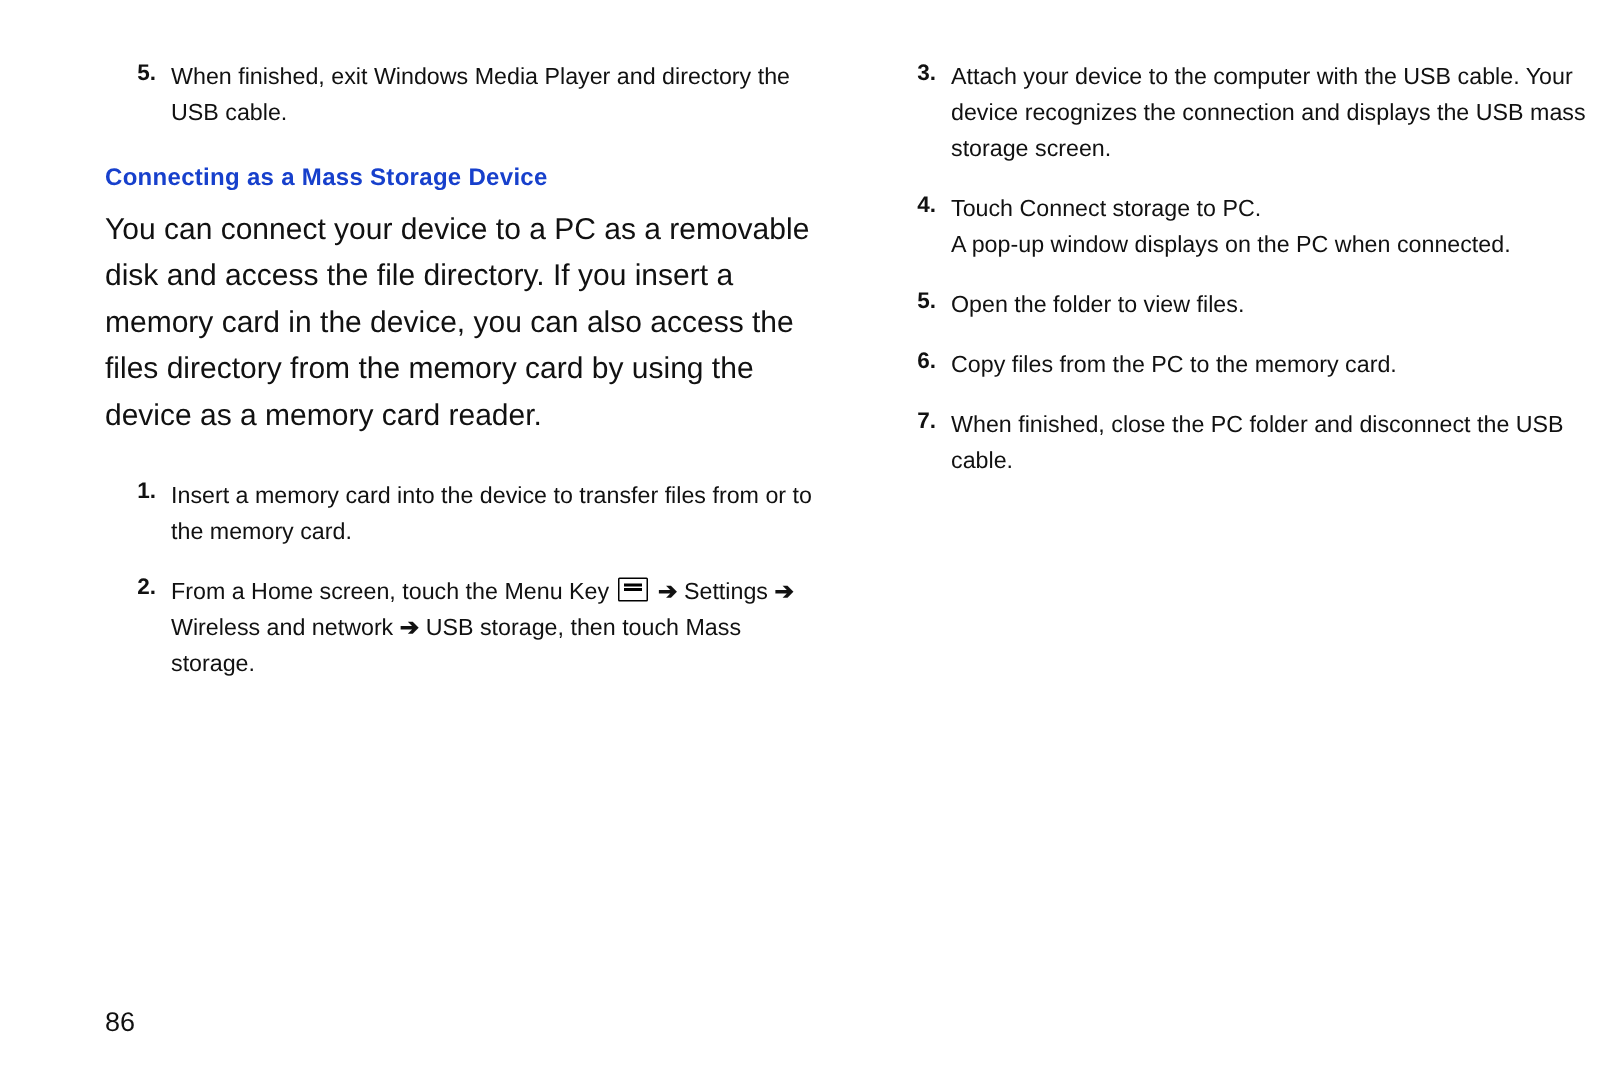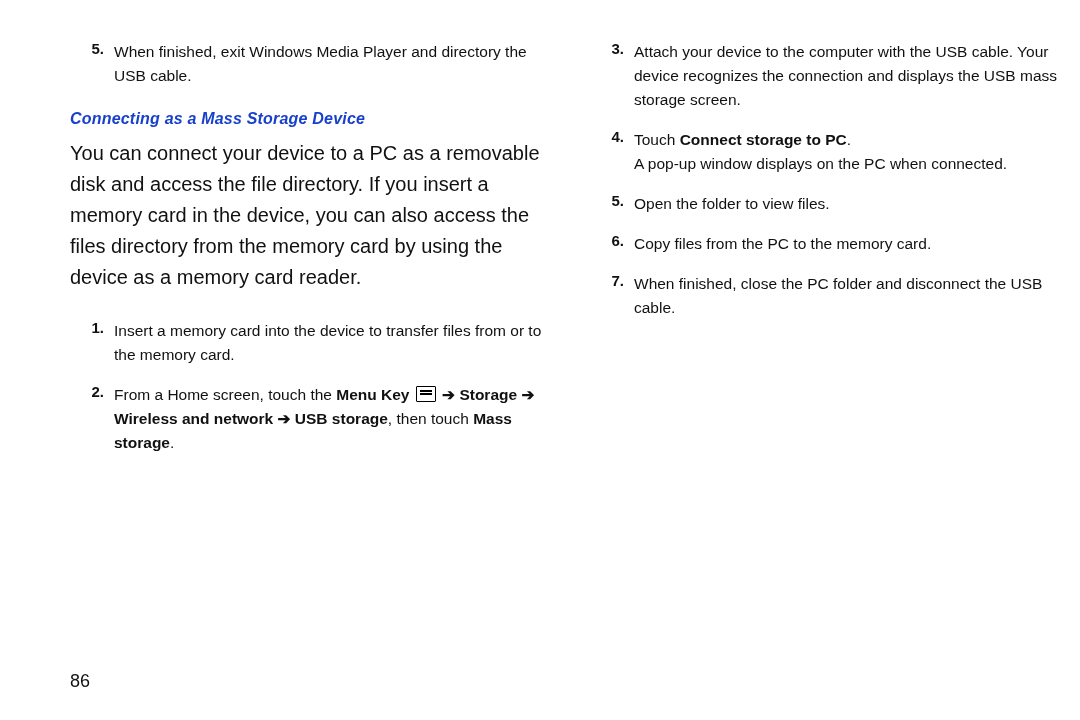--- a/index.html
+++ b/index.html
@@ -4,28 +4,28 @@
 <style>
   html,body{margin:0;padding:0;background:#fff;font-family:Arial,Helvetica,sans-serif;color:#111;}
   .page{width:1080px;height:720px;position:relative;}
   .col{position:absolute;top:30px;width:480px;}
   .col-left{left:70px;}
   .col-right{left:590px;}
   .ol-item{display:flex;align-items:flex-start;margin:10px 0 16px 0;}
   .ol-num{width:34px;flex:none;font-weight:bold;font-size:15px;text-align:right;padding-right:10px;}
   .ol-body{flex:1;font-size:15.5px;line-height:1.55;}
   .intro{font-size:20px;line-height:1.55;margin:6px 0 26px 0;padding-left:0px;}
-  h3.sub{color:#1740cc;font-size:16px;font-style:italic;font-weight:bold;margin:22px 0 10px 0;letter-spacing:.2px;}
+  h3.sub{color:#1740cc;font-size:16px;font-weight:bold;margin:22px 0 10px 0;letter-spacing:.2px;}
   .notebox{border-top:1.5px solid #000;border-bottom:1.5px solid #000;padding:8px 4px 10px 4px;font-size:13px;line-height:1.45;margin:6px 0 18px 0;}
   .notebox b{font-weight:bold;}
   .icon-menu{display:inline-block;width:18px;height:14px;border:1.5px solid #000;vertical-align:-2px;position:relative;margin:0 2px 0 2px;border-radius:1px;}
   .icon-menu::before{content:"";position:absolute;left:3px;right:3px;top:3px;height:1.5px;background:#000;box-shadow:0 3px 0 #000;}
   .arrow{font-weight:bold;}
   .pgnum{position:absolute;left:70px;bottom:28px;font-size:18px;text-align:right;}
-  b{font-weight:bold;}
+  b{font-weight:normal;}
 </style>
 </head>
 <body>
 <div class="page">
 
 <div class="col col-left">
 
   <div class="ol-item">
     <div class="ol-num">5.</div>
     <div class="ol-body">When finished, exit Windows Media Player and directory the USB cable.</div>
@@ -38,21 +38,21 @@
 
   <div class="ol-item">
     <div class="ol-num">1.</div>
     <div class="ol-body">Insert a memory card into the device to transfer files from or to the memory card.</div>
   </div>
 
   <div class="ol-item">
     <div class="ol-num">2.</div>
     <div class="ol-body">
       <span>From a Home screen, touch the </span><b>Menu Key</b>
-      <span class="icon-menu"></span><span class="arrow"> ➔ </span><b>Storage</b><span class="arrow"> ➔ </span><b>Wireless and network</b><span class="arrow"> ➔ </span><b>USB storage</b><span>, then touch </span><b>Mass storage</b><span>.</span>
+      <span class="icon-menu"></span><span class="arrow"> ➔ </span><b>Settings</b><span class="arrow"> ➔ </span><b>Wireless and network</b><span class="arrow"> ➔ </span><b>USB storage</b><span>, then touch </span><b>Mass storage</b><span>.</span>
     </div>
   </div>
 
 </div>
 
 <div class="col col-right">
 
   <div class="ol-item">
     <div class="ol-num">3.</div>
     <div class="ol-body">Attach your device to the computer with the USB cable. Your device recognizes the connection and displays the USB mass storage screen.</div>

